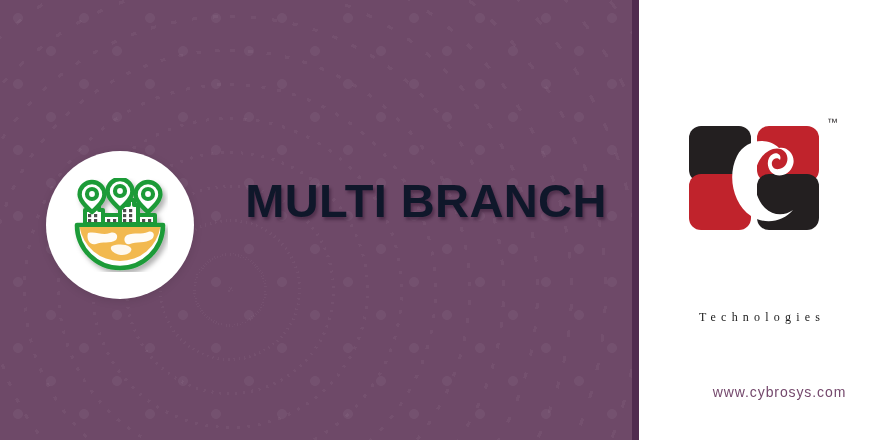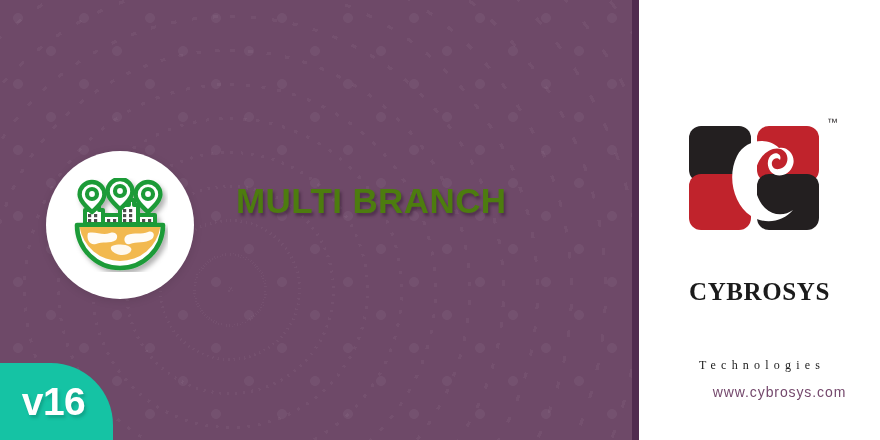--- a/index.html
+++ b/index.html
@@ -94,28 +94,29 @@
 
   
   .title-block {
     position: absolute;
     left: 236px;
     top: 180px;
     width: 380px;
   }
   .title-line {
     display: block;
-    color: #4d7c0f;
+    color: #0f172a;
     font-family: "Liberation Sans", sans-serif;
     font-weight: bold;
-    font-size: 35px;
+    font-size: 47px;
     line-height: 42px;
     letter-spacing: 0.4px;
     text-shadow: 2px 3px 3px rgba(45,20,45,0.45);
     white-space: nowrap;
+    text-align: center;
   }
 
   
   .version-badge {
     position: absolute;
     left: 0;
     top: 363px;
     width: 113px;
     height: 77px;
     background: #15C3A4;
@@ -182,21 +183,20 @@
     left: 0;
     top: 310px;
     width: 241px;
     text-align: center;
     font-family: "Liberation Serif", serif;
     font-size: 12px;
     letter-spacing: 5.2px;
     padding-left: 5px;
     box-sizing: border-box;
     color: #1B1B1B;
-    margin-top: 48px;
   }
 
   .website {
     position: absolute;
     left: 0;
     top: 384px;
     width: 241px;
     text-align: center;
     font-family: "Liberation Sans", sans-serif;
     font-size: 14px;
@@ -268,23 +268,20 @@
           <circle cx="76" cy="16" r="5"></circle>
         </g>
       </g>
     </svg>
   </div>
 
   <div class="title-block">
     <span class="title-line">MULTI BRANCH</span>
   </div>
 
-  <div class="version-badge">
-    <div class="version-label">v16</div>
-  </div>
 
   <div class="right-panel">
 
     <div class="logo-wrap">
       <svg viewBox="0 0 170 126">
 
         <rect x="14" y="14" width="62" height="56" rx="12" fill="#231F20"></rect>
         <rect x="82" y="14" width="62" height="56" rx="12" fill="#C0232C"></rect>
         <rect x="14" y="62" width="62" height="56" rx="12" fill="#C0232C"></rect>
         <rect x="82" y="62" width="62" height="56" rx="12" fill="#231F20"></rect>
@@ -300,19 +297,18 @@
                  C 99 58, 96 54, 97 50
                  C 98 46, 103 45, 105 48
                  C 107 43, 102 40, 98 42
                  C 92 45, 91 54, 96 60
                  C 103 67, 115 63, 118 53
                  C 121 44, 113 34, 104 36 Z" fill="#FFFFFF"></path>
         <text x="152" y="14" font-family="Liberation Sans, sans-serif" font-size="11" fill="#231F20">™</text>
       </svg>
     </div>
 
-    <div class="brand-name">CYBROSYS</div>
     <div class="brand-sub">Technologies</div>
 
     <div class="website">www.cybrosys.com</div>
   </div>
 
 </div>
 
 </body></html>

